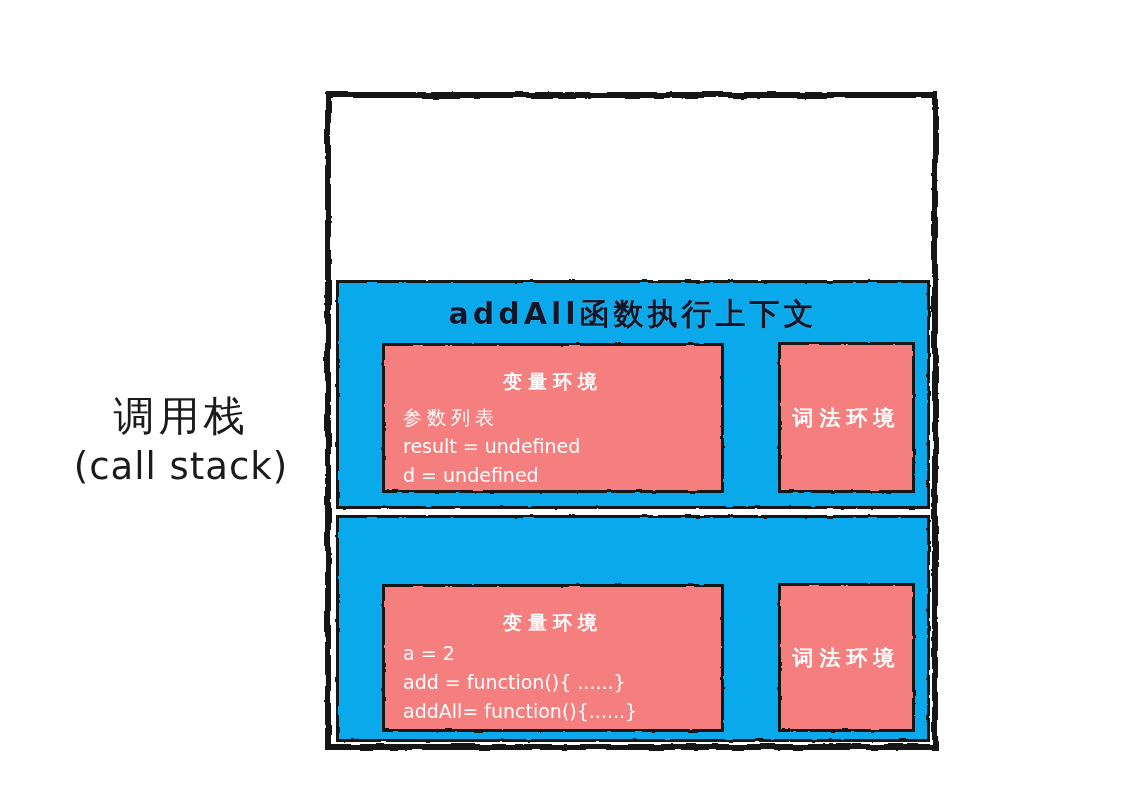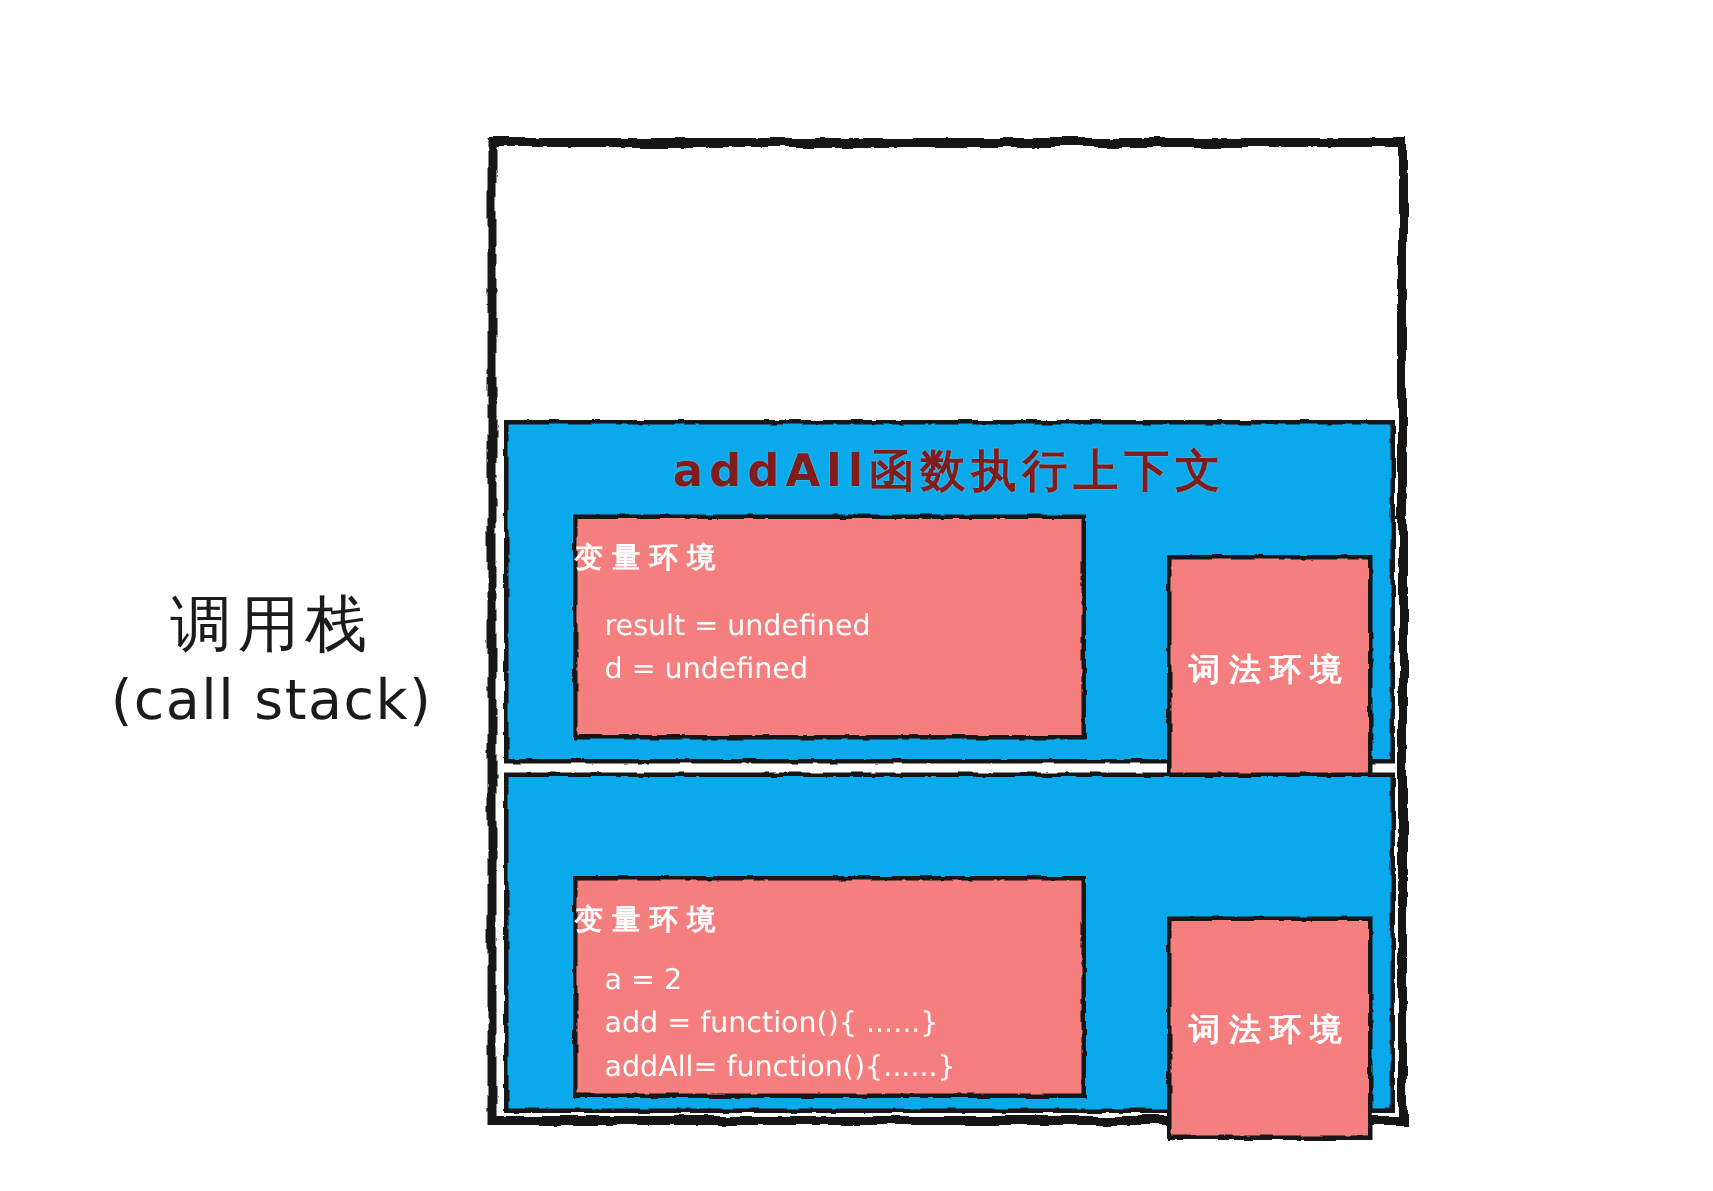--- a/index.html
+++ b/index.html
@@ -36,37 +36,37 @@
 
   
   .frame {
     position: absolute; left: 12px; width: 592px;
     background: var(--blue, #0aa9eb);
   }
   .frame-1 { top: 189px; height: 227px; }
   .frame-2 { top: 424px; height: 225px; }
   .frame-title {
     position: absolute; left: 0; right: 0; top: 13px;
-    text-align: center; color: #7f1d1d;
+    text-align: center; color: #0f172a;
     font-size: 30px; font-weight: bold; letter-spacing: 4px;
     text-shadow: 0 0 1px rgba(255,255,255,.6);
   }
 
   
   .env { position: absolute; background: var(--red, #f57f7f); color: #ffffff; }
   .var-env { left: 46px; width: 340px; }
-  .lex-env { left: 442px; width: 135px; display: flex; align-items: center; justify-content: center; margin-top: 28px; }
+  .lex-env { left: 442px; width: 135px; display: flex; align-items: center; justify-content: center; }
   .frame-1 .var-env { top: 63px; height: 148px; }
   .frame-1 .lex-env { top: 62px; height: 149px; }
   .frame-2 .var-env { top: 69px; height: 146px; }
   .frame-2 .lex-env { top: 68px; height: 147px; }
 
   .env-title {
-    position: absolute; left: 0; right: 0; top: 15px;
-    text-align: left; font-size: 19px; letter-spacing: 6px;
+    position: absolute; left: 0; right: 0; top: 25px;
+    text-align: center; font-size: 19px; letter-spacing: 6px;
     font-weight: bold;
   }
   .lex-title { font-size: 21px; letter-spacing: 6px; font-weight: bold; }
 
   .env-lines { position: absolute; left: 20px; right: 10px; font-size: 19px; line-height: 29px; }
   .frame-1 .env-lines { top: 59px; }
   .frame-2 .env-lines { top: 54px; }
   .env-lines .first-cn { letter-spacing: 5px; }
 </style>
 </head>
@@ -94,20 +94,21 @@
     <div class="rough outer-border"></div>
 
     <div class="frame frame-1">
       <div class="rough frame-border"></div>
       <div class="frame-title">addAll函数执行上下文</div>
 
       <div class="env var-env">
         <div class="rough env-border"></div>
         <div class="env-title">变量环境</div>
         <div class="env-lines">
+          <div class="first-cn">参数列表</div>
           <div>result = undefined</div>
           <div>d = undefined</div>
         </div>
       </div>
 
       <div class="env lex-env">
         <div class="rough env-border"></div>
         <div class="lex-title">词法环境</div>
       </div>
     </div>

